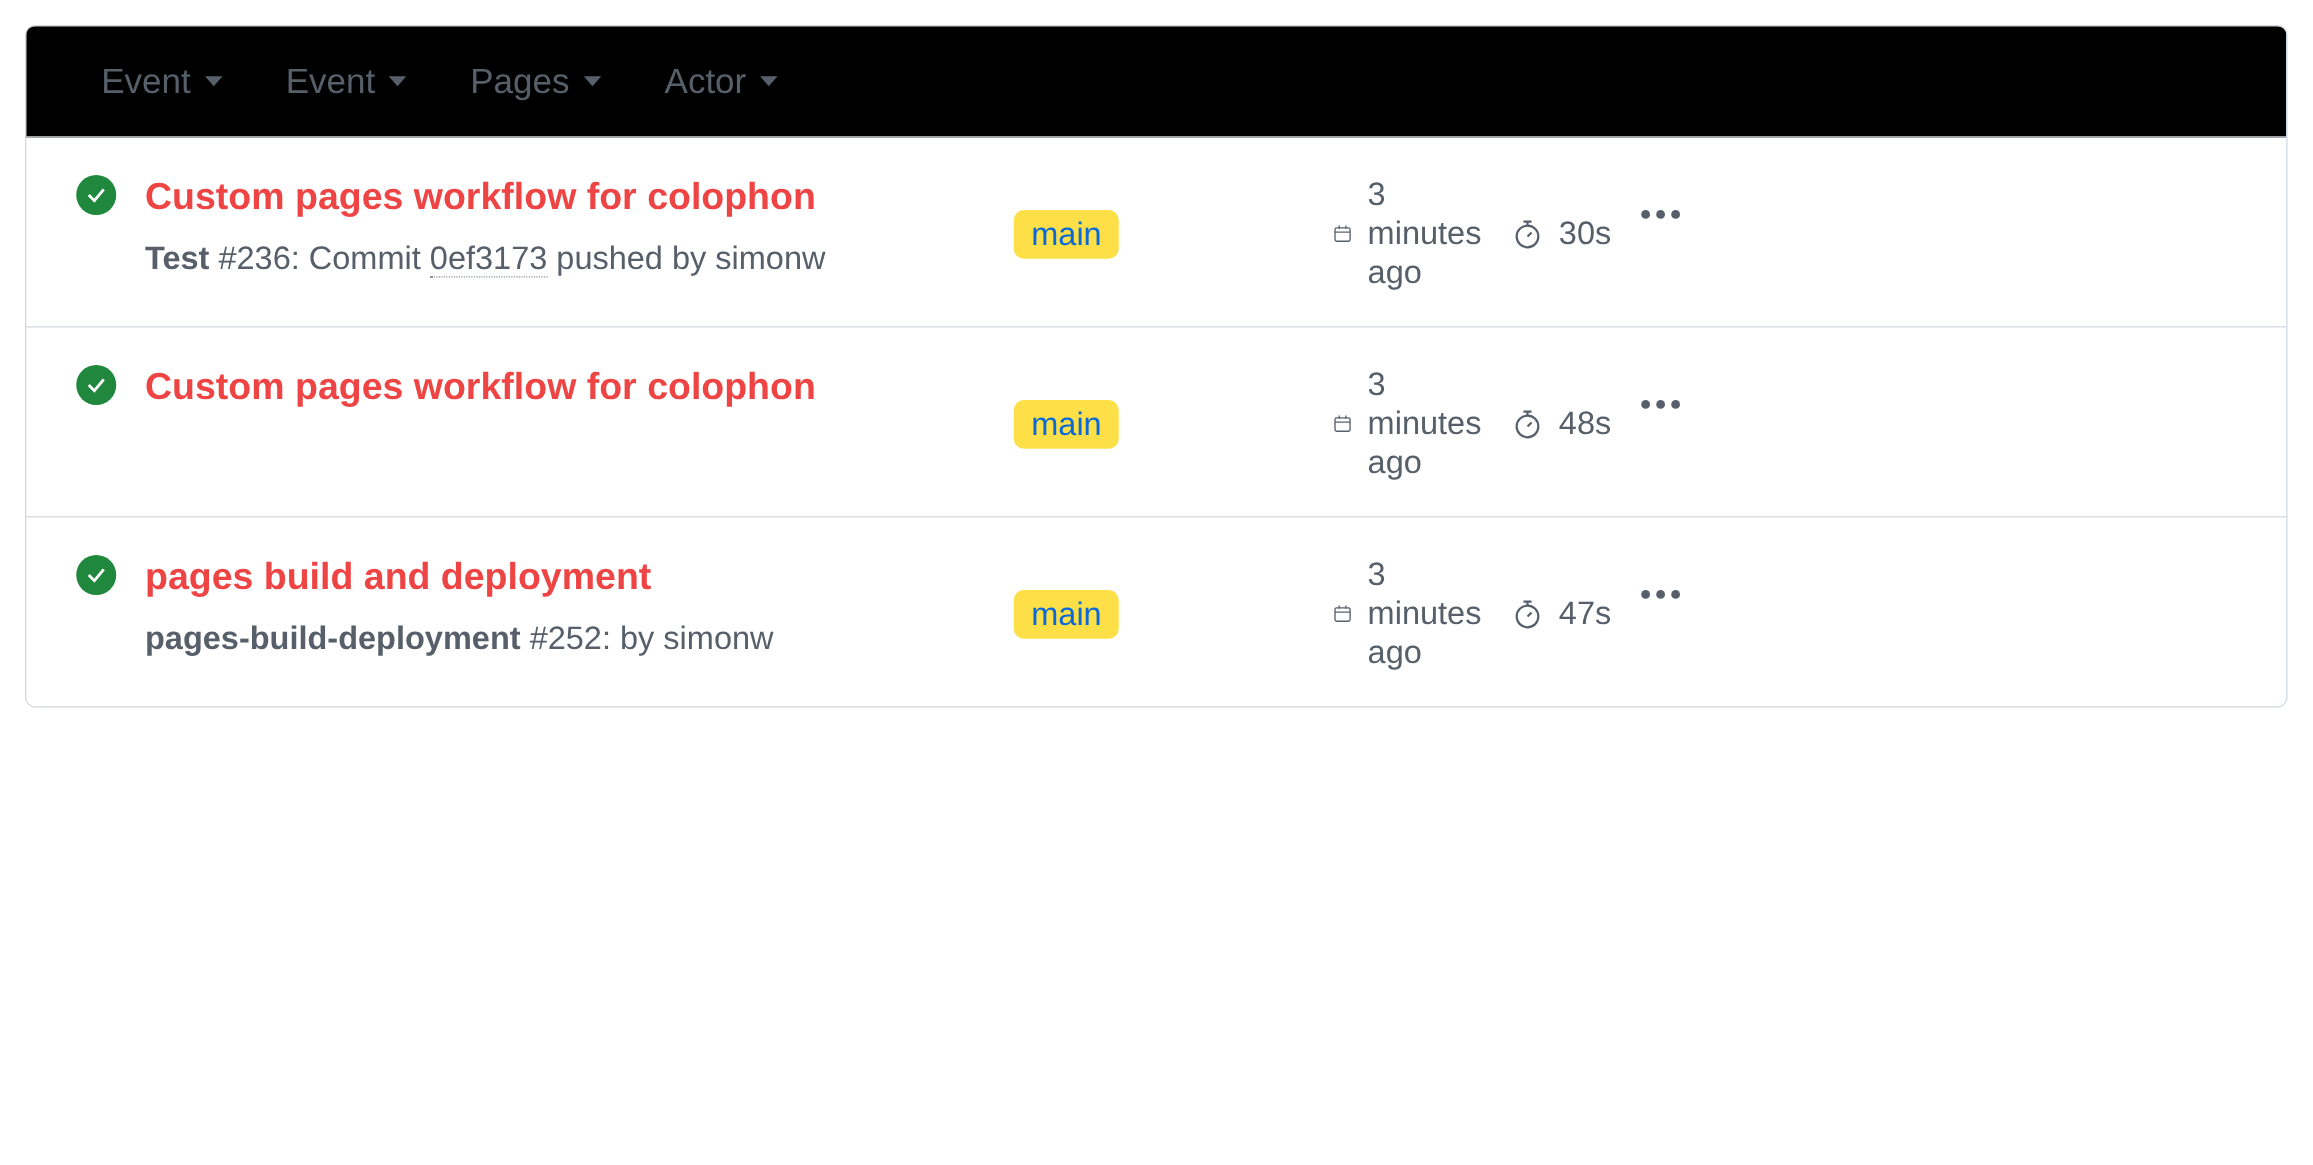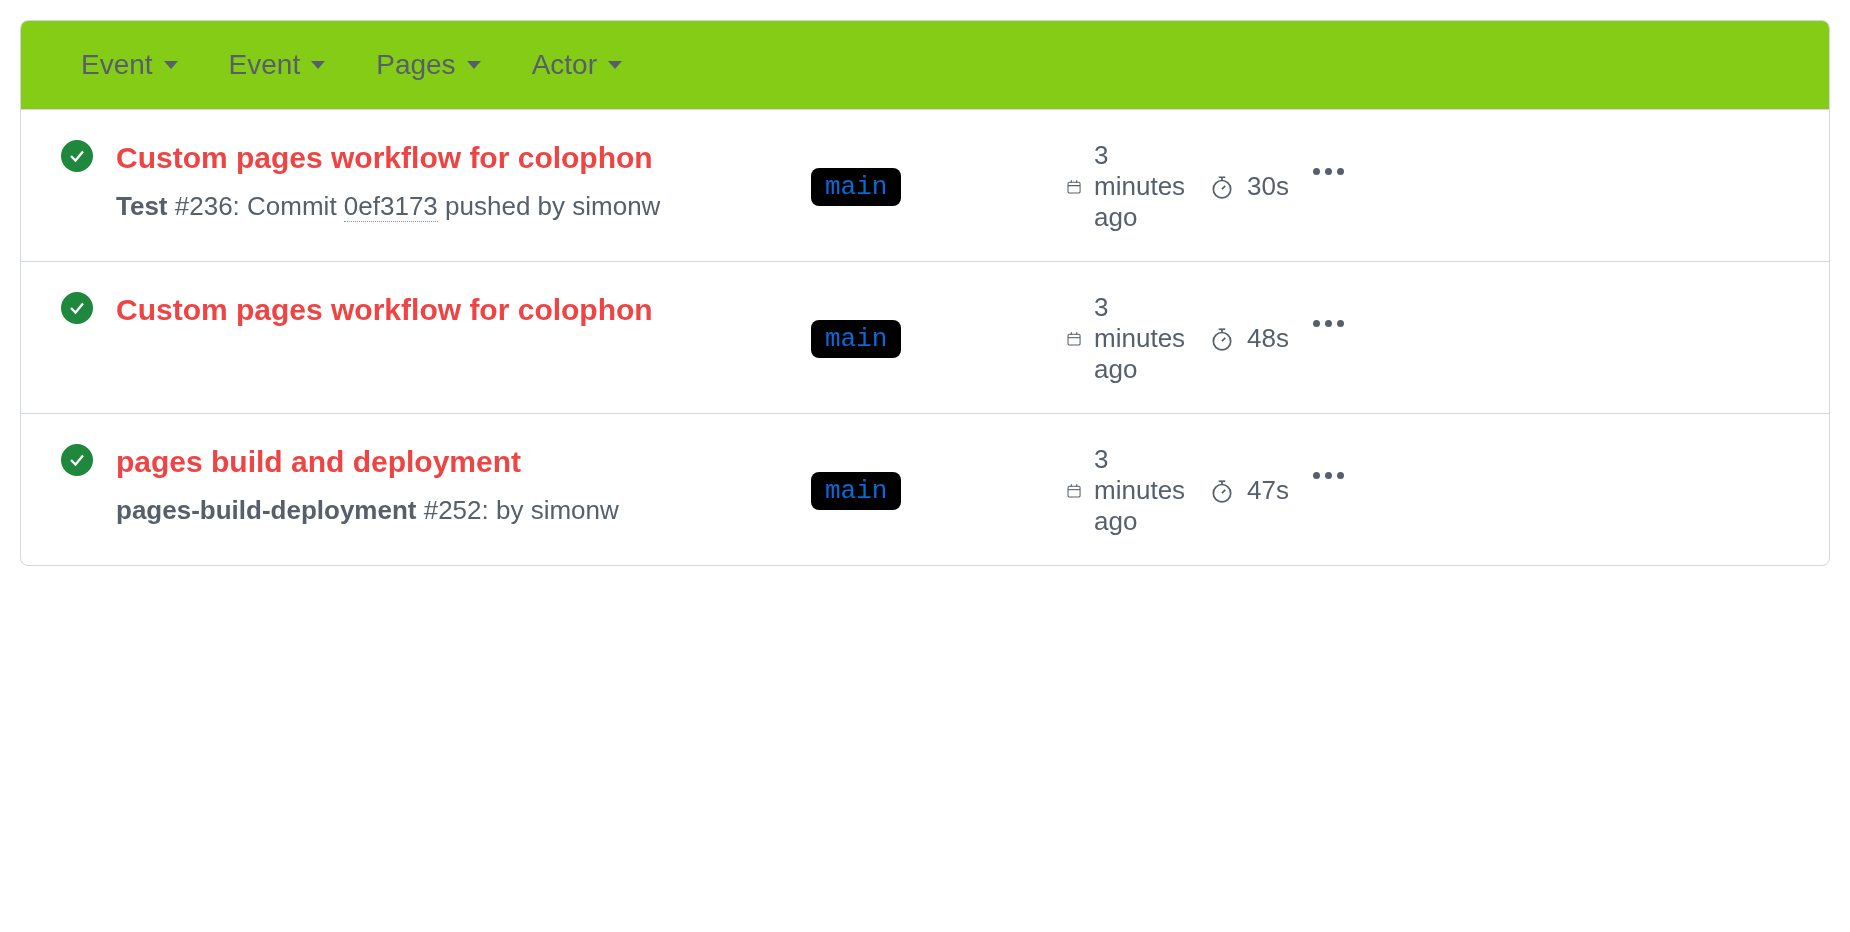--- a/index.html
+++ b/index.html
@@ -12,21 +12,21 @@
   .container {
     border: 1px solid #d0d7de;
     border-radius: 8px;
     overflow: hidden;
   }
   .filter-bar {
     display: flex;
     align-items: center;
     gap: 50px;
     padding: 28px 60px;
-    background: #84cc16;
+    background: #000000;
     border-bottom: 1px solid #d0d7de;
   }
   .filter-item {
     display: inline-flex;
     align-items: center;
     gap: 10px;
     font-size: 28px;
     color: #57606a;
     cursor: pointer;
     user-select: none;
@@ -74,23 +74,23 @@
     border-bottom: 1px dotted #8c959f;
   }
   .branch-col {
     flex: 0 0 240px;
     display: flex;
     align-items: center;
     padding-top: 30px;
   }
   .branch-badge {
     display: inline-block;
-    background: #000000;
+    background: #fde047;
     color: #0969da;
-    font-family: Liberation Mono, monospace;
+    font-family: Liberation Sans, sans-serif;
     font-size: 26px;
     padding: 4px 14px;
     border-radius: 8px;
   }
   .meta-col {
     flex: 0 0 220px;
     display: flex;
     flex-direction: row;
     gap: 14px;
     color: #57606a;

